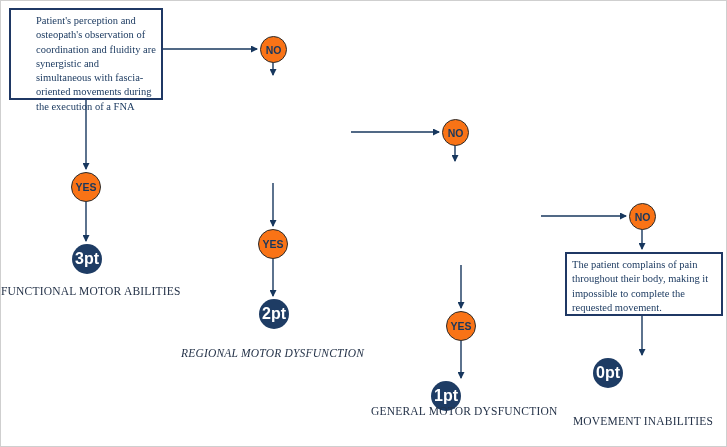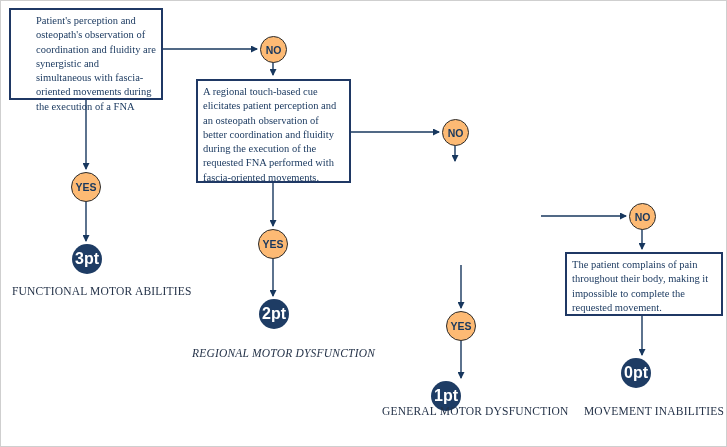--- a/index.html
+++ b/index.html
@@ -21,39 +21,38 @@
   .ah{fill:var(--line);}
   .box{
     position:absolute;box-sizing:border-box;
     border:2.5px solid var(--box-border);
     background:#fff;color:var(--box-text);
     font-size:10.5px;line-height:1.36;
     padding:4px 5px;text-align:left;
   }
   .decision{
     position:absolute;box-sizing:border-box;border-radius:50%;
-    border:1.6px solid var(--decision-border);background:#fdba74;
+    border:1.6px solid var(--decision-border);background:#f97316;
     color:var(--decision-text);
     font-family:"Liberation Sans","DejaVu Sans",sans-serif;
     font-weight:bold;font-size:10.5px;
     display:flex;align-items:center;justify-content:center;
   }
   .score{
     position:absolute;box-sizing:border-box;border-radius:50%;
     background:var(--score-fill);color:var(--score-text);
     font-family:"Liberation Sans","DejaVu Sans",sans-serif;
     font-weight:bold;font-size:16px;
     display:flex;align-items:center;justify-content:center;
     width:30px;height:30px;
   }
   .outcome-label{
     position:absolute;color:var(--label-text);
     font-size:11.5px;letter-spacing:.2px;text-align:center;
     white-space:nowrap;
-    padding-left:11px;
   }
 </style>
 </head>
 <body>
 
 <div class="stage">
 
   <svg class="connectors" viewBox="0 0 727 447" xmlns="http://www.w3.org/2000/svg">
     <defs>
       <marker id="arw" markerWidth="7" markerHeight="7" refX="6" refY="3.5" orient="auto" markerUnits="userSpaceOnUse">
@@ -70,36 +69,35 @@
     <line x1="272" y1="258" x2="272" y2="295" marker-end="url(#arw)"></line>
     <line x1="540" y1="215" x2="625" y2="215" marker-end="url(#arw)"></line>
     <line x1="641" y1="228" x2="641" y2="248" marker-end="url(#arw)"></line>
     <line x1="460" y1="264" x2="460" y2="307" marker-end="url(#arw)"></line>
     <line x1="460" y1="340" x2="460" y2="377" marker-end="url(#arw)"></line>
     <line x1="641" y1="315" x2="641" y2="354" marker-end="url(#arw)"></line>
   </svg>
 
   <div class="box" style="left:8px;top:7px;width:154px;height:92px;padding-left:25px;">Patient's perception and osteopath's observation of coordination and fluidity are synergistic and simultaneous with fascia-oriented movements during the execution of a FNA</div>
 
-  <div class="box" style="left:195px;top:78px;width:155px;height:104px;">A regional touch-based cue elicitates patient perception and an osteopath observation of better coordination and fluidity during the execution of the requested FNA performed with fascia-oriented movements.</div>
 
 
   <div class="box" style="left:564px;top:251px;width:158px;height:64px;">The patient complains of pain throughout their body, making it impossible to complete the requested movement.</div>
 
   <div class="decision" style="left:259px;top:35px;width:27px;height:27px;">NO</div>
   <div class="decision" style="left:441px;top:118px;width:27px;height:27px;">NO</div>
   <div class="decision" style="left:628px;top:202px;width:27px;height:27px;">NO</div>
 
   <div class="decision" style="left:70px;top:171px;width:30px;height:30px;">YES</div>
   <div class="decision" style="left:257px;top:228px;width:30px;height:30px;">YES</div>
   <div class="decision" style="left:445px;top:310px;width:30px;height:30px;">YES</div>
 
   <div class="score" style="left:71px;top:243px;">3pt</div>
   <div class="score" style="left:258px;top:298px;text-align:right;">2pt</div>
   <div class="score" style="left:430px;top:380px;">1pt</div>
-  <div class="score" style="left:620px;top:357px;">0pt</div>
+  <div class="score" style="left:592px;top:357px;">0pt</div>
 
   <div class="outcome-label" style="left:0px;top:284px;width:170px;">FUNCTIONAL MOTOR ABILITIES</div>
   <div class="outcome-label" style="left:180px;top:346px;width:175px;font-style:italic;">REGIONAL MOTOR DYSFUNCTION</div>
   <div class="outcome-label" style="left:370px;top:404px;width:175px;">GENERAL MOTOR DYSFUNCTION</div>
-  <div class="outcome-label" style="left:557px;top:404px;width:170px;">MOVEMENT INABILITIES</div>
+  <div class="outcome-label" style="left:557px;top:414px;width:170px;">MOVEMENT INABILITIES</div>
 
 </div>
 
 </body></html>

